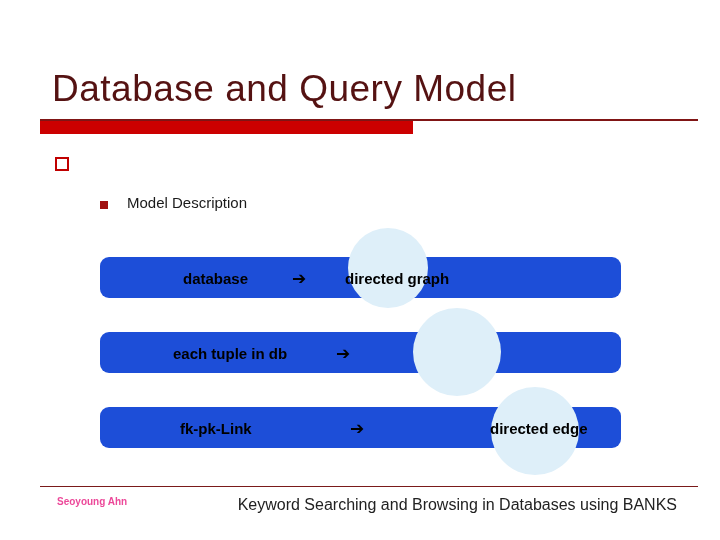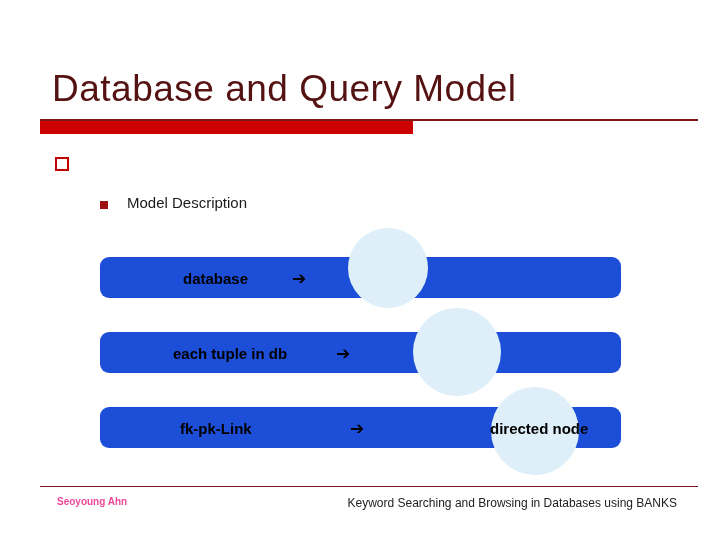--- a/index.html
+++ b/index.html
@@ -42,50 +42,51 @@
   .box2{top:332px;}
   .box3{top:407px;}
 
   .circle{position:absolute;border-radius:50%;background:#deeff9;z-index:2;}
   .c1{left:348px;top:228px;width:80px;height:80px;}
   .c2{left:413px;top:308px;width:88px;height:88px;}
   .c3{left:491px;top:387px;width:88px;height:88px;}
 
   .footer-rule{position:absolute;left:40px;top:486px;width:658px;height:1px;background:#7a1a1a;}
   .footer-author{position:absolute;left:57px;top:496px;font-size:10px;color:#ec4899;white-space:nowrap;font-weight:bold;}
-  .footer-title{position:absolute;right:43px;top:496px;font-size:12px;color:#222222;white-space:nowrap;}
+  .footer-title{position:absolute;right:43px;top:496px;font-size:16px;color:#222222;white-space:nowrap;}
 </style>
 </head>
 <body>
 
 <div class="slide">
 
   <h1 class="title">Database and Query Model</h1>
   <div class="rule-thin"></div>
   <div class="accent-bar"></div>
 
   <div class="bullet-square"></div>
 
   <div class="subbullet-square"></div>
   <div class="subbullet-text">Model Description</div>
 
   <div class="box box1">
     <span class="cell" style="left:83px">database</span>
     <span class="cell arrow" style="left:192px">➔</span>
+    <span class="cell" style="left:245px">directed graph</span>
   </div>
 
   <div class="box box2">
     <span class="cell" style="left:73px">each tuple in db</span>
     <span class="cell arrow" style="left:236px">➔</span>
   </div>
 
   <div class="box box3">
     <span class="cell" style="left:80px">fk-pk-Link</span>
     <span class="cell arrow" style="left:250px">➔</span>
-    <span class="cell" style="left:390px">directed node</span>
+    <span class="cell" style="left:390px">directed edge</span>
   </div>
 
   <div class="circle c1"></div>
   <div class="circle c2"></div>
   <div class="circle c3"></div>
 
   <div class="footer-rule"></div>
   <div class="footer-author">Seoyoung Ahn</div>
   <div class="footer-title">Keyword Searching and Browsing in Databases using BANKS</div>
 

